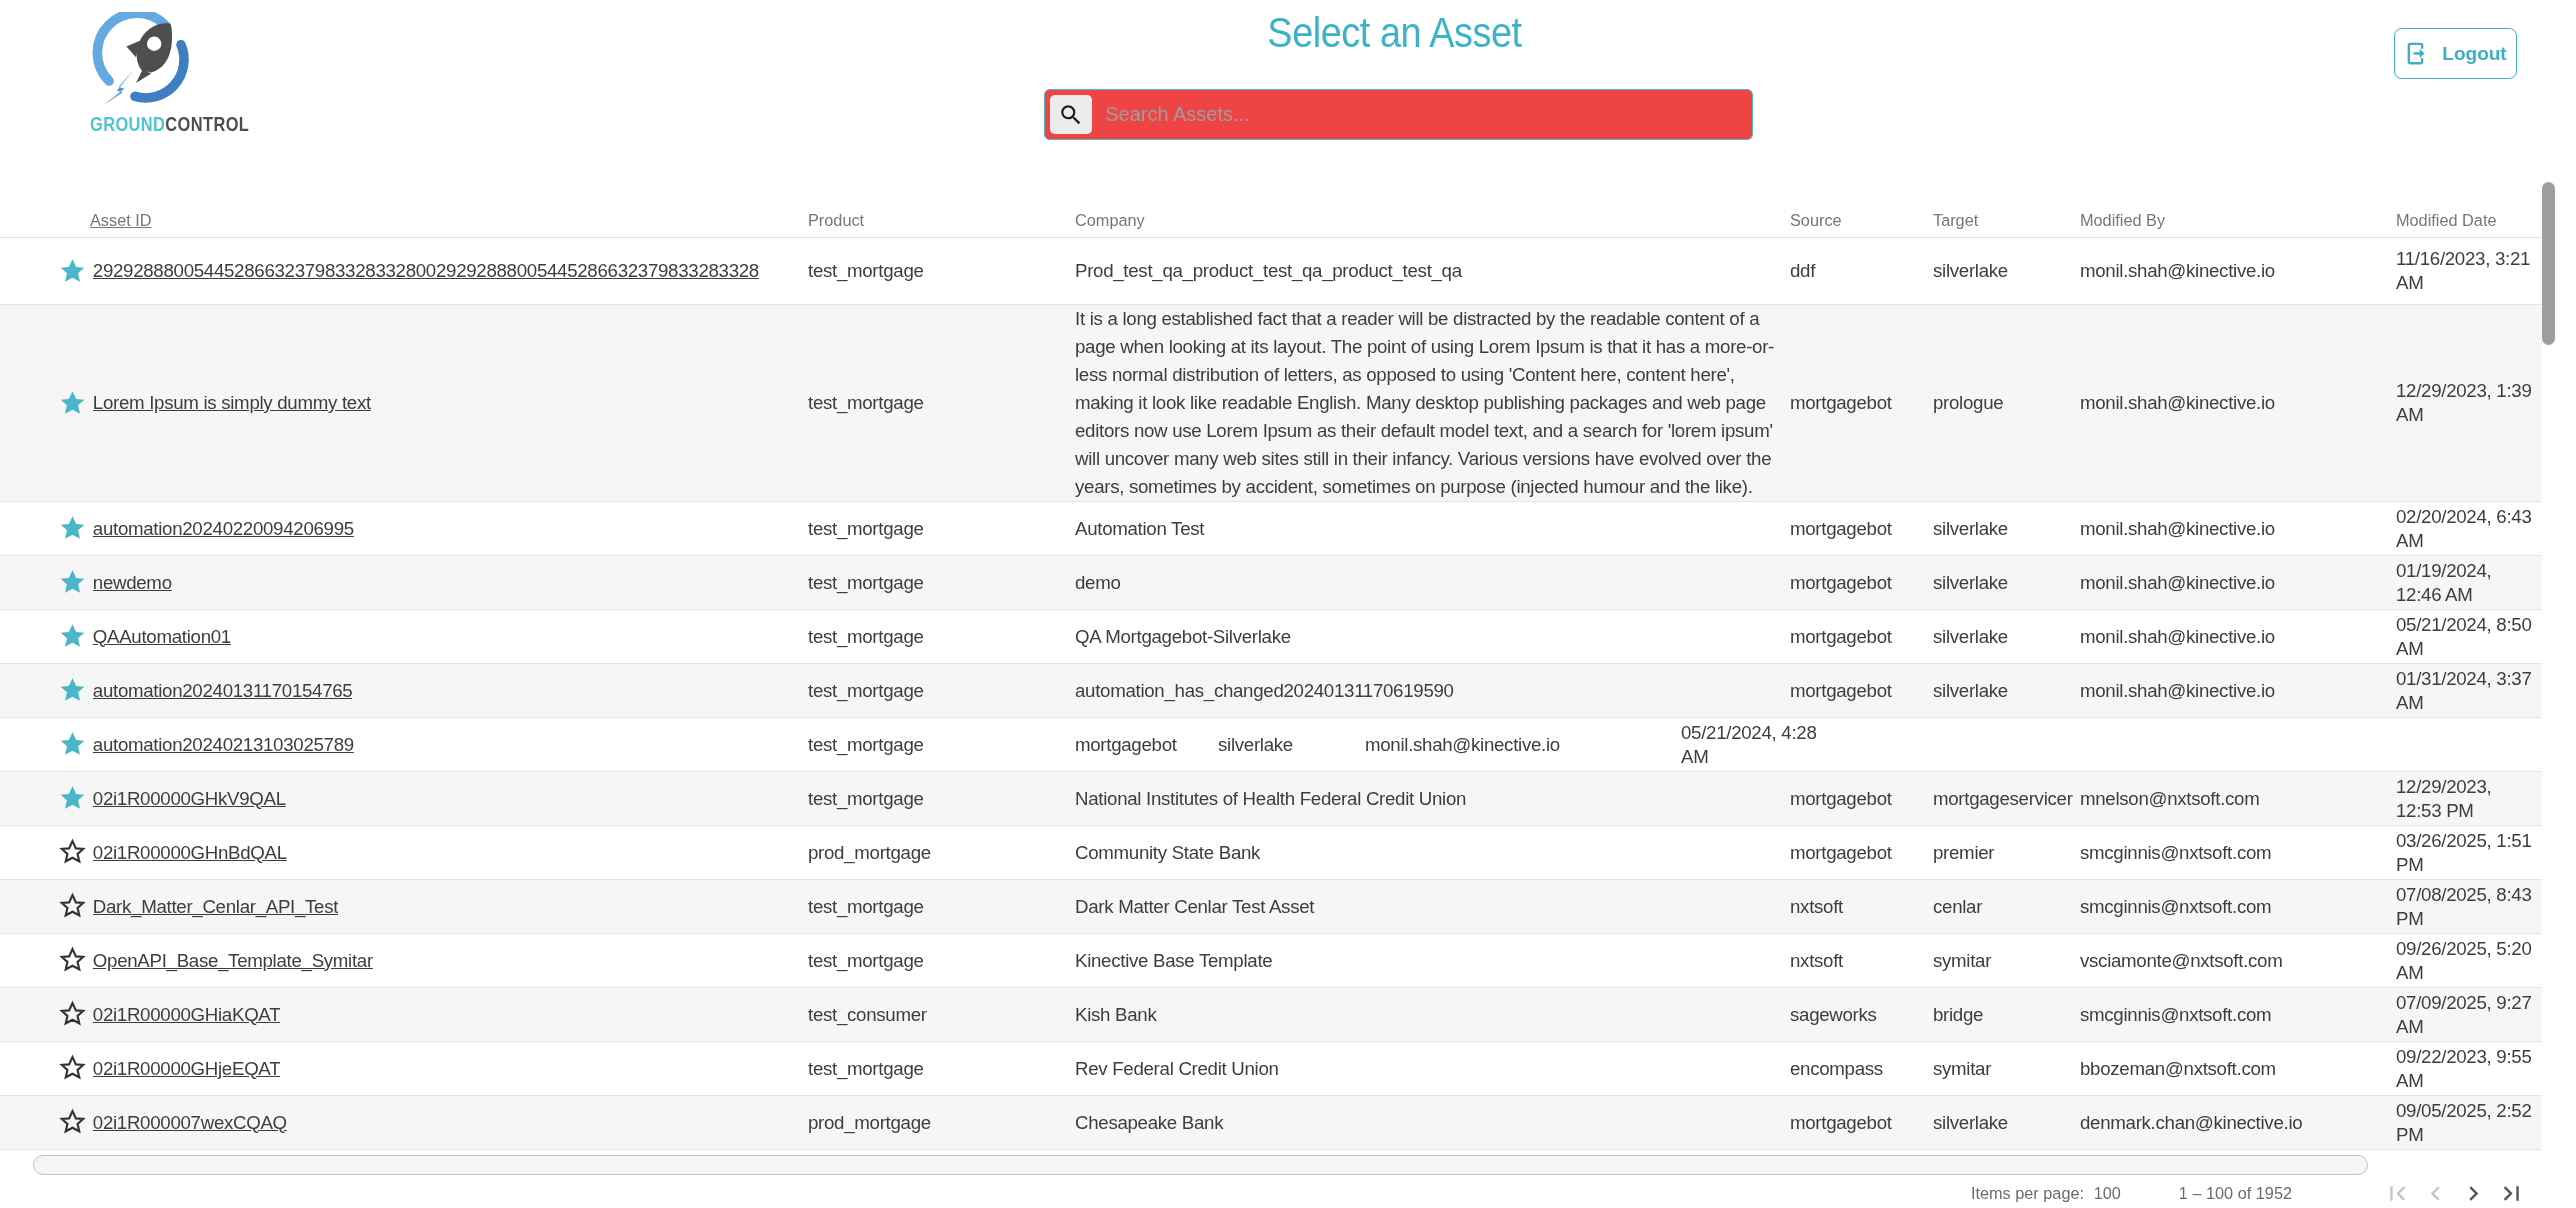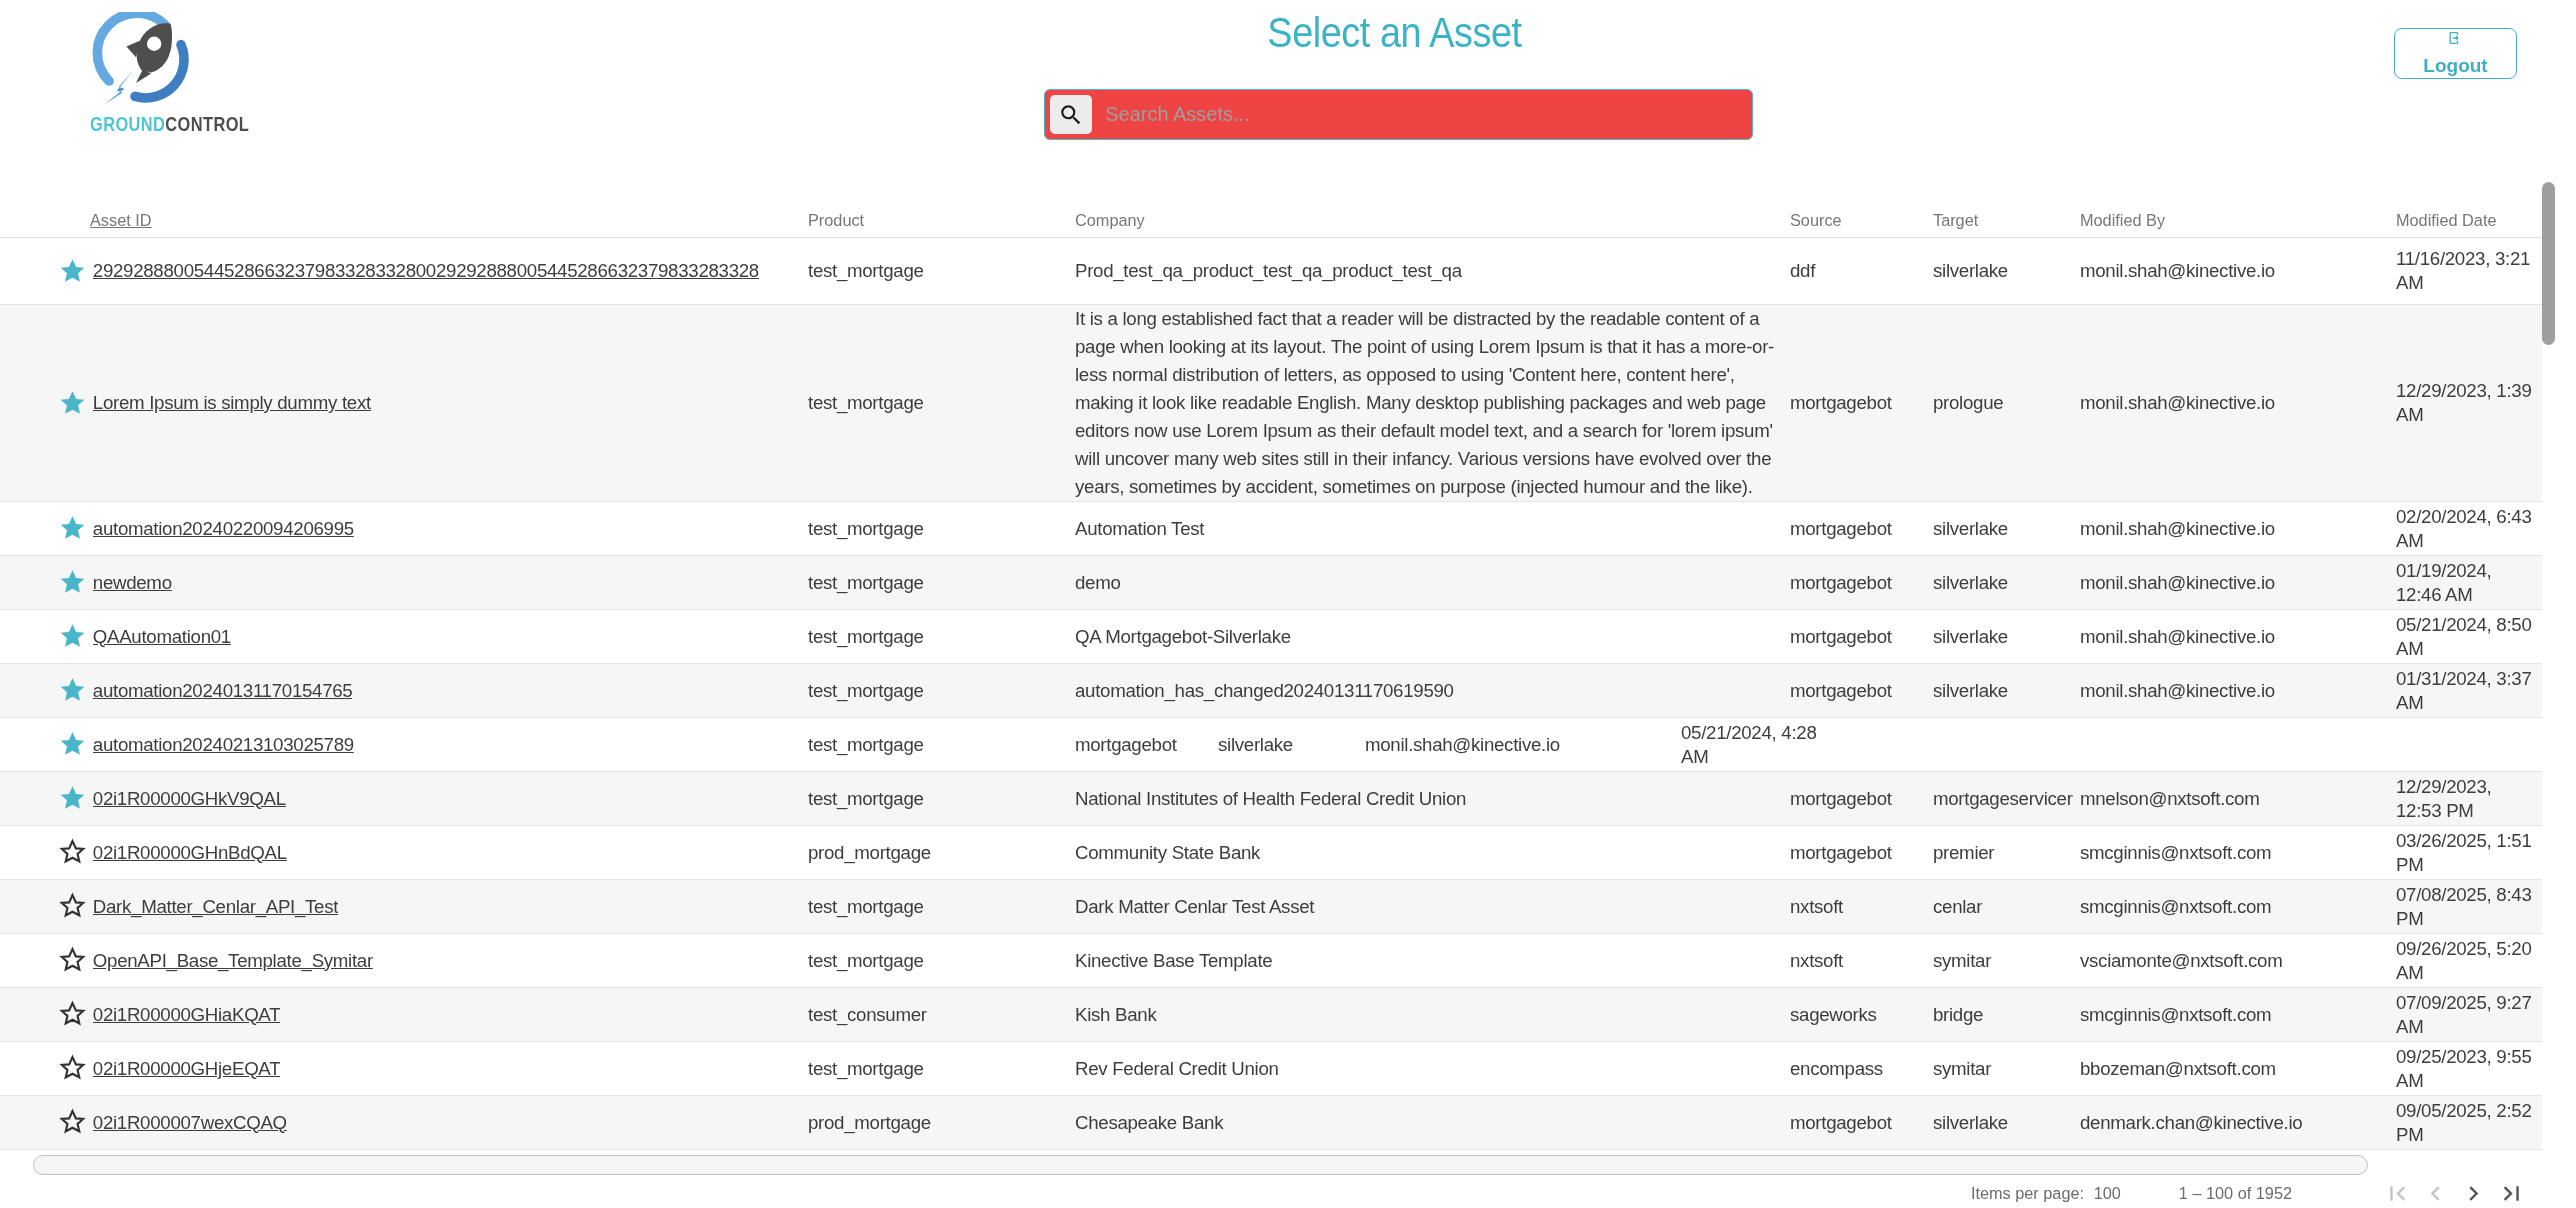--- a/index.html
+++ b/index.html
@@ -20,21 +20,21 @@
     border:1.9px solid #4DB8CB;border-radius:5.8px;box-sizing:border-box;background:#ef4444;
     display:flex;align-items:center;}
   .search-iconbox{width:42px;height:39px;margin-left:4.8px;background:#ececec;border-radius:4.8px;
     display:flex;align-items:center;justify-content:center;flex:0 0 auto;}
   .searchbar input{flex:1;border:none;outline:none;font-size:20px;padding:0 13.4px;
     font-family:"Liberation Sans",sans-serif;color:#333;background:transparent;}
   .searchbar input::placeholder{color:#9e9e9e;}
   .logout-btn{position:absolute;left:2394px;top:28px;width:123px;height:51px;
     border:1.9px solid #3FAEC2;border-radius:7.7px;background:#fff;cursor:pointer;
     display:flex;align-items:center;justify-content:center;gap:9px;
-    color:#3FAEC2;font-size:19px;font-weight:700;font-family:"Liberation Sans",sans-serif;flex-direction:column;}
+    color:#3FAEC2;font-size:19px;font-weight:700;font-family:"Liberation Sans",sans-serif;}
   
   .table-area{position:absolute;left:0;top:203px;width:2542px;height:947px;overflow:hidden;}
   .hrow,.trow{display:flex;align-items:center;box-sizing:border-box;}
   .hrow{height:35px;border-bottom:1px solid #e0e0e0;}
   .th{font-size:16.3px;color:#767676;white-space:nowrap;box-sizing:border-box;flex:0 0 auto;}
   .trow{min-height:54px;border-bottom:1px solid #e4e4e4;background:#fff;}
   .trow.alt{background:#f6f6f6;}
   .trow.r-first{min-height:67px;}
   .td{font-size:18.7px;letter-spacing:-0.3px;color:#3d3d3d;white-space:nowrap;
     overflow:hidden;box-sizing:border-box;flex:0 0 auto;}
@@ -314,21 +314,21 @@
               <path fill="none" stroke="#333333" stroke-width="1.8" d="M12 2.6 14.8 8.6l6 .5-4.6 4.1 1.4 6.1L12 16.3 6.4 19.3l1.4-6.1L3.2 9.1l6-.5z"></path>
             </svg>
           </span>
           <span class="idtxt">02i1R00000GHjeEQAT</span>
         </div>
         <div class="td c-product">test_mortgage</div>
         <div class="td c-company">Rev Federal Credit Union</div>
         <div class="td c-source">encompass</div>
         <div class="td c-target">symitar</div>
         <div class="td c-by">bbozeman@nxtsoft.com</div>
-        <div class="td c-date">09/25/2023, 9:55 AM</div>
+        <div class="td c-date">09/22/2023, 9:55 AM</div>
       </div>
       <div class="trow alt">
         <div class="td c-asset">
           <span class="star">
             <svg width="29" height="29" viewBox="0 0 24 24">
               <path fill="none" stroke="#333333" stroke-width="1.8" d="M12 2.6 14.8 8.6l6 .5-4.6 4.1 1.4 6.1L12 16.3 6.4 19.3l1.4-6.1L3.2 9.1l6-.5z"></path>
             </svg>
           </span>
           <span class="idtxt">02i1R000007wexCQAQ</span>
         </div>

